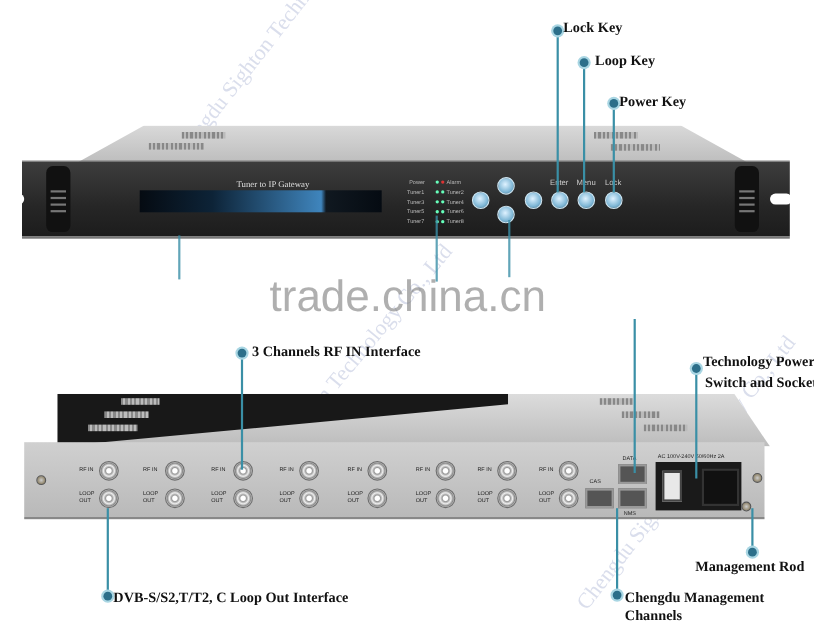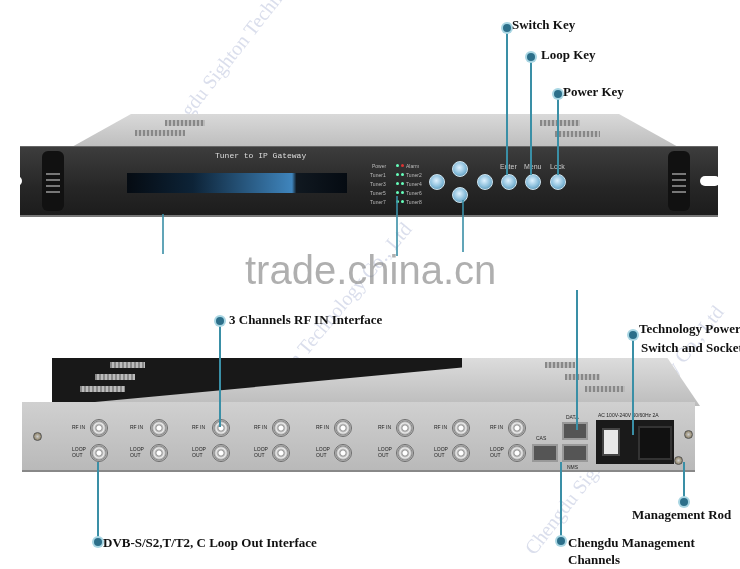--- a/index.html
+++ b/index.html
@@ -8,21 +8,21 @@
   .vline{position:absolute;width:2px;background:#3a8fa6;}
   .dot{position:absolute;width:8px;height:8px;border-radius:50%;background:#2c6f8a;box-shadow:0 0 0 2px #a9d6e3;}
   
   .front-top{position:absolute;left:70px;top:114px;width:610px;height:34px;background:linear-gradient(#d9d9d9,#bdbdbd);clip-path:polygon(10% 0,90% 0,100% 100%,0 100%);}
   .vent{position:absolute;height:6px;background:repeating-linear-gradient(90deg,#888 0 2px,#bbb 2px 4px);}
   .front-panel{position:absolute;left:20px;top:146px;width:698px;height:68px;background:linear-gradient(#3d3d3d,#262626 60%,#1c1c1c);border-top:1px solid #666;border-bottom:2px solid #777;}
   .ear-handle{position:absolute;width:22px;height:60px;background:#111;border-radius:6px;top:4px;}
   .ear-line{position:absolute;left:4px;width:14px;height:2px;background:#777;}
   .ear-slot{position:absolute;width:20px;height:10px;background:#fff;border-radius:5px;top:29px;}
   .lcd{position:absolute;left:107px;top:26px;width:220px;height:20px;background:linear-gradient(90deg,#050b12 0%,#0d2337 30%,#3f85bd 75%,#101820 77%,#050b12 100%);}
-  .lcd-title{position:absolute;left:195px;top:4px;font-family:Liberation Mono, monospace;font-size:8px;color:#ddd;}
+  .lcd-title{position:absolute;left:195px;top:16px;font-family:Liberation Serif, serif;font-size:8px;color:#ddd;}
   .led-label{position:absolute;font-family:"Liberation Sans",sans-serif;font-size:5px;color:#bbb;}
   .led{position:absolute;width:3px;height:3px;border-radius:50%;background:#6fb;}
   .led.red{background:#d33;}
   .btn{position:absolute;width:14px;height:14px;border-radius:50%;background:radial-gradient(circle at 45% 40%,#dff2ff,#7fb7d6 60%,#3f6f8a);border:1px solid #cfe6f2;}
   .btn-label{position:absolute;font-family:"Liberation Sans",sans-serif;font-size:7px;color:#ccc;}
   
   .wm{position:absolute;font-family:"Liberation Serif",serif;color:rgba(150,160,200,0.35);font-size:20px;white-space:nowrap;}
   .trade{position:absolute;left:245px;top:248px;font-family:"Liberation Sans",sans-serif;font-size:40px;color:rgba(110,110,110,0.55);}
   
   .rear-top{position:absolute;left:50px;top:358px;width:650px;height:48px;background:linear-gradient(#dcdcdc,#bcbcbc);clip-path:polygon(5% 0,95% 0,100% 100%,0 100%);}
@@ -100,21 +100,21 @@
     <div class="btn" style="left:481px;top:27px;"></div>
     <div class="btn-label" style="left:504px;top:16px;">Menu</div>
     <div class="btn" style="left:505px;top:27px;"></div>
     <div class="btn-label" style="left:530px;top:16px;">Lock</div>
     <div class="btn" style="left:530px;top:27px;"></div>
   </div>
 </div>
 
 <div class="vline" style="left:506px;top:28px;height:147px;"></div>
 <div class="dot" style="left:503px;top:24px;"></div>
-<div class="label" style="left:512px;top:16px;">Switch Key</div>
+<div class="label" style="left:512px;top:16px;">Lock Key</div>
 
 <div class="vline" style="left:530px;top:58px;height:117px;"></div>
 <div class="dot" style="left:527px;top:53px;"></div>
 <div class="label" style="left:541px;top:46px;">Loop Key</div>
 
 <div class="vline" style="left:557px;top:94px;height:81px;"></div>
 <div class="dot" style="left:554px;top:90px;"></div>
 <div class="label" style="left:563px;top:83px;">Power Key</div>
 
 <div class="vline" style="left:162px;top:214px;height:40px;opacity:.8;"></div>

